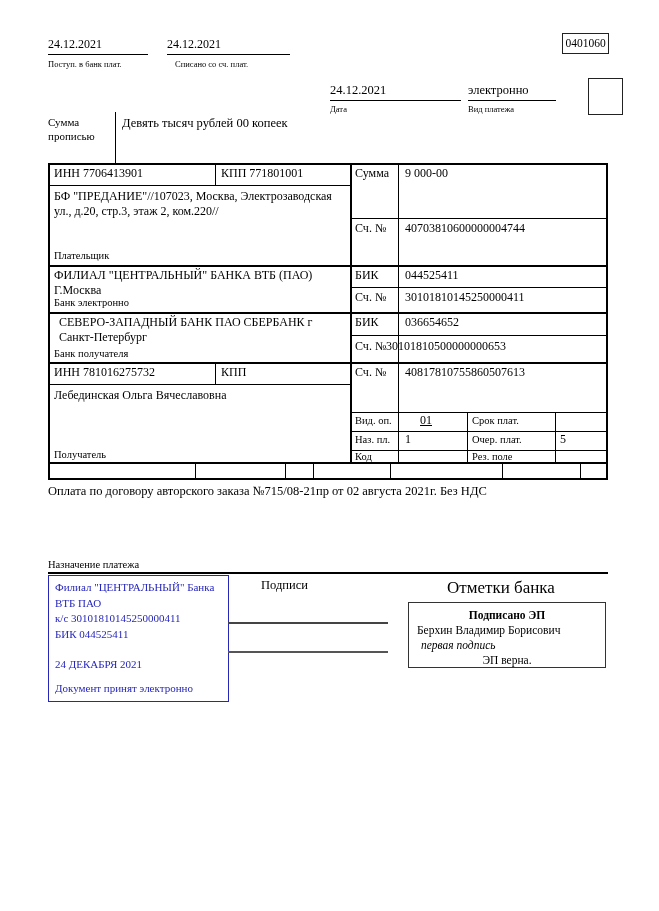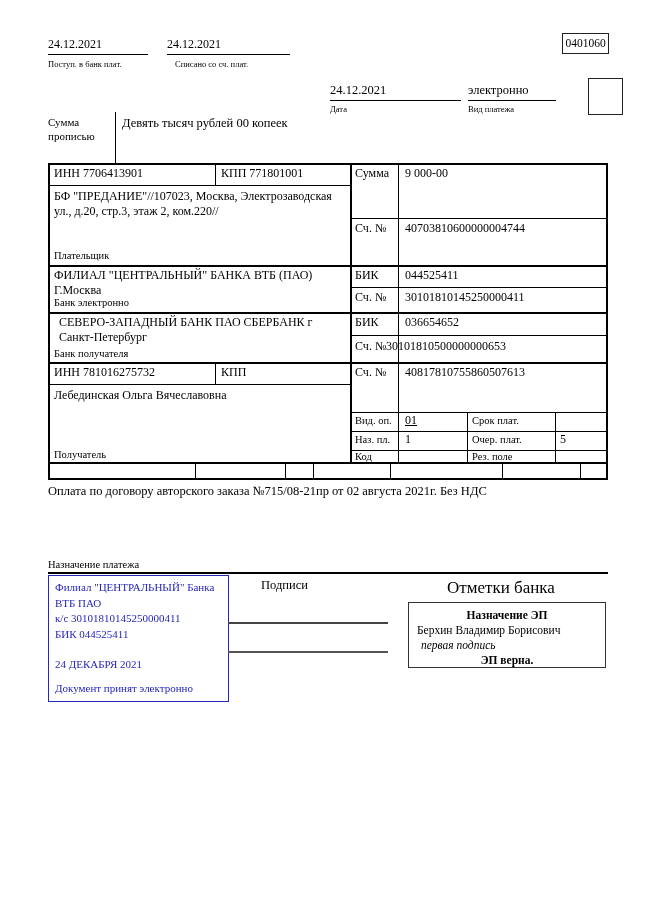--- a/index.html
+++ b/index.html
@@ -28,21 +28,21 @@
   #bank-stamp .gap { margin-top:15px; }
   #stamp-accepted { position:absolute; left:6px; bottom:5px; }
   #signatures-label { position:absolute; left:261px; top:578px; font-size:12.5px; }
   #bank-marks-label { position:absolute; left:447px; top:578px; font-size:17px; }
   .sigline { position:absolute; left:228px; width:160px; height:2px; background:#444; }
   #esign-box { position:absolute; left:408px; top:602px; width:196px; height:64px;
                border:1.5px solid #333; font-size:11.5px; line-height:15px; }
   #esign-box .ttl { text-align:center; font-weight:bold; margin-top:5px; }
   #esign-box .nm  { margin-left:8px; }
   #esign-box .knd { margin-left:12px; font-style:italic; }
-  #esign-box .vld { text-align:center; font-weight:bold; }
+  #esign-box .vld { text-align:center; font-weight:normal; }
 </style>
 </head>
 <body>
 
 <div class="page">
 
   <div class="ufield" style="left:48px; top:37px; width:100px; font-size:12px;">24.12.2021</div>
   <div class="tiny" style="left:48px; top:59px;">Поступ. в банк плат.</div>
   <div class="ufield" style="left:167px; top:37px; width:123px; font-size:12px;">24.12.2021</div>
   <div class="tiny" style="left:175px; top:59px;text-align:right;">Списано со сч. плат.</div>
@@ -116,21 +116,21 @@
     <div class="tc" style="left:338px; top:176px;">30101810500000000653</div>
 
     <div class="tc" style="left:6px; top:202px;">ИНН 781016275732</div>
     <div class="tc" style="left:173px; top:202px;">КПП</div>
     <div class="tc" style="left:307px; top:202px;">Сч. №</div>
     <div class="tc" style="left:357px; top:202px;">40817810755860507613</div>
     <div class="tc" style="left:6px; top:225px;">Лебединская Ольга Вячеславовна</div>
     <div class="tc sl" style="left:6px; top:286px;">Получатель</div>
 
     <div class="tc ol" style="left:307px; top:252px;">Вид. оп.</div>
-    <div class="tc" style="left:357px; top:250px;text-decoration:underline;">01</div>
+    <div class="tc" style="left:372px; top:250px;text-decoration:underline;">01</div>
     <div class="tc ol" style="left:424px; top:252px;">Срок плат.</div>
     <div class="tc" style="left:512px; top:250px;"></div>
     <div class="tc ol" style="left:307px; top:271px;">Наз. пл.</div>
     <div class="tc" style="left:357px; top:269px;">1</div>
     <div class="tc ol" style="left:424px; top:271px;">Очер. плат.</div>
     <div class="tc" style="left:512px; top:269px;">5</div>
     <div class="tc ol" style="left:307px; top:288px;">Код</div>
     <div class="tc" style="left:357px; top:288px;"></div>
     <div class="tc ol" style="left:424px; top:288px;">Рез. поле</div>
     <div class="tc" style="left:512px; top:288px;"></div>
@@ -147,19 +147,19 @@
     <div class="gap">24 ДЕКАБРЯ 2021</div>
     <div id="stamp-accepted">Документ принят электронно</div>
   </div>
 
   <div id="signatures-label">Подписи</div>
   <div class="sigline" style="top:622px;"></div>
   <div class="sigline" style="top:651px; background:#555;"></div>
 
   <div id="bank-marks-label">Отметки банка</div>
   <div id="esign-box">
-    <div class="ttl">Назначение ЭП</div>
+    <div class="ttl">Подписано ЭП</div>
     <div class="nm">Берхин Владимир Борисович</div>
     <div class="knd">первая подпись</div>
     <div class="vld">ЭП верна.</div>
   </div>
 
 </div>
 
 </body></html>

